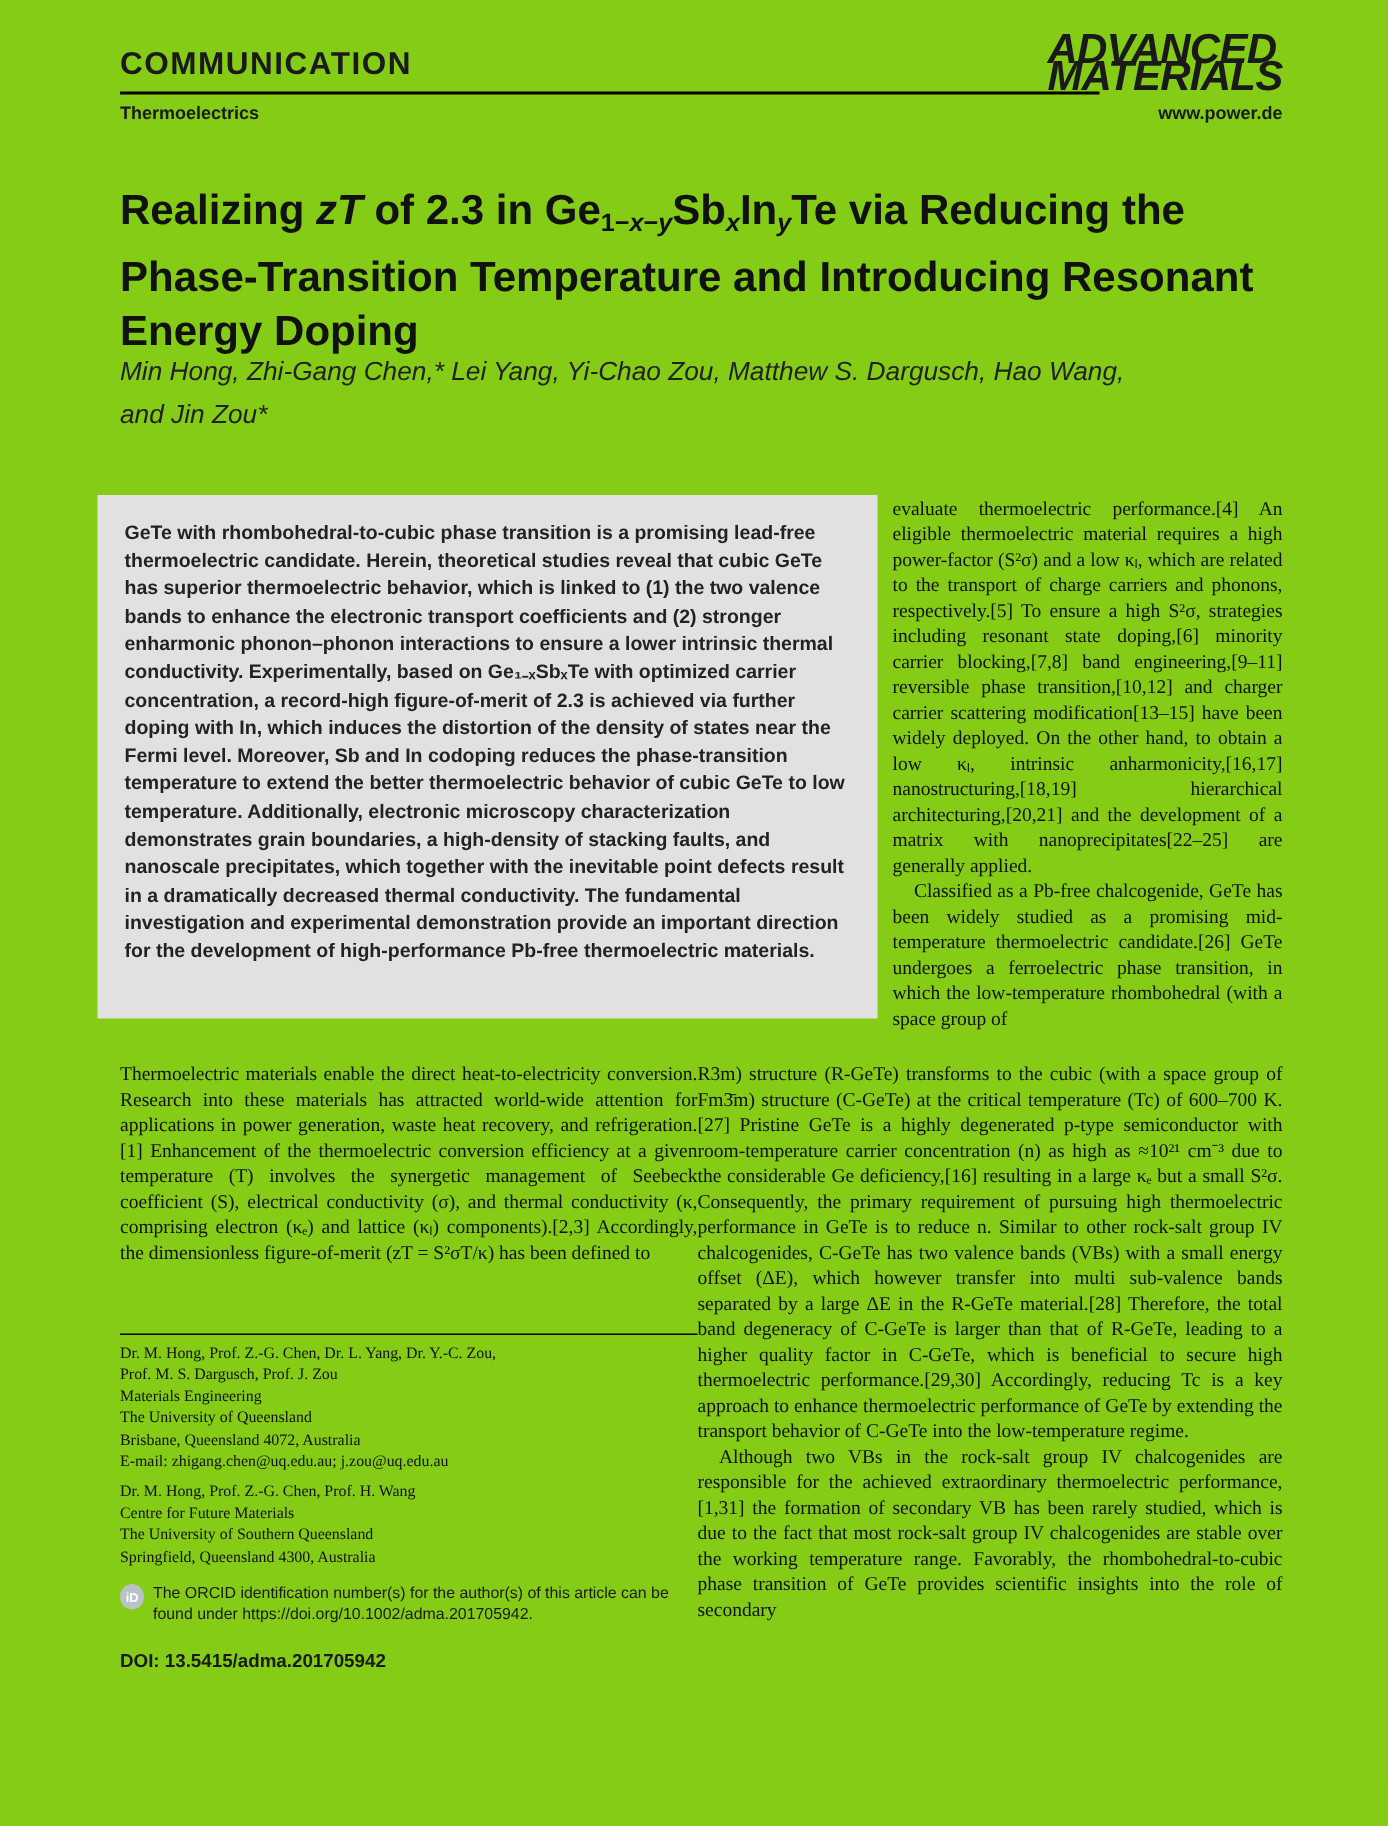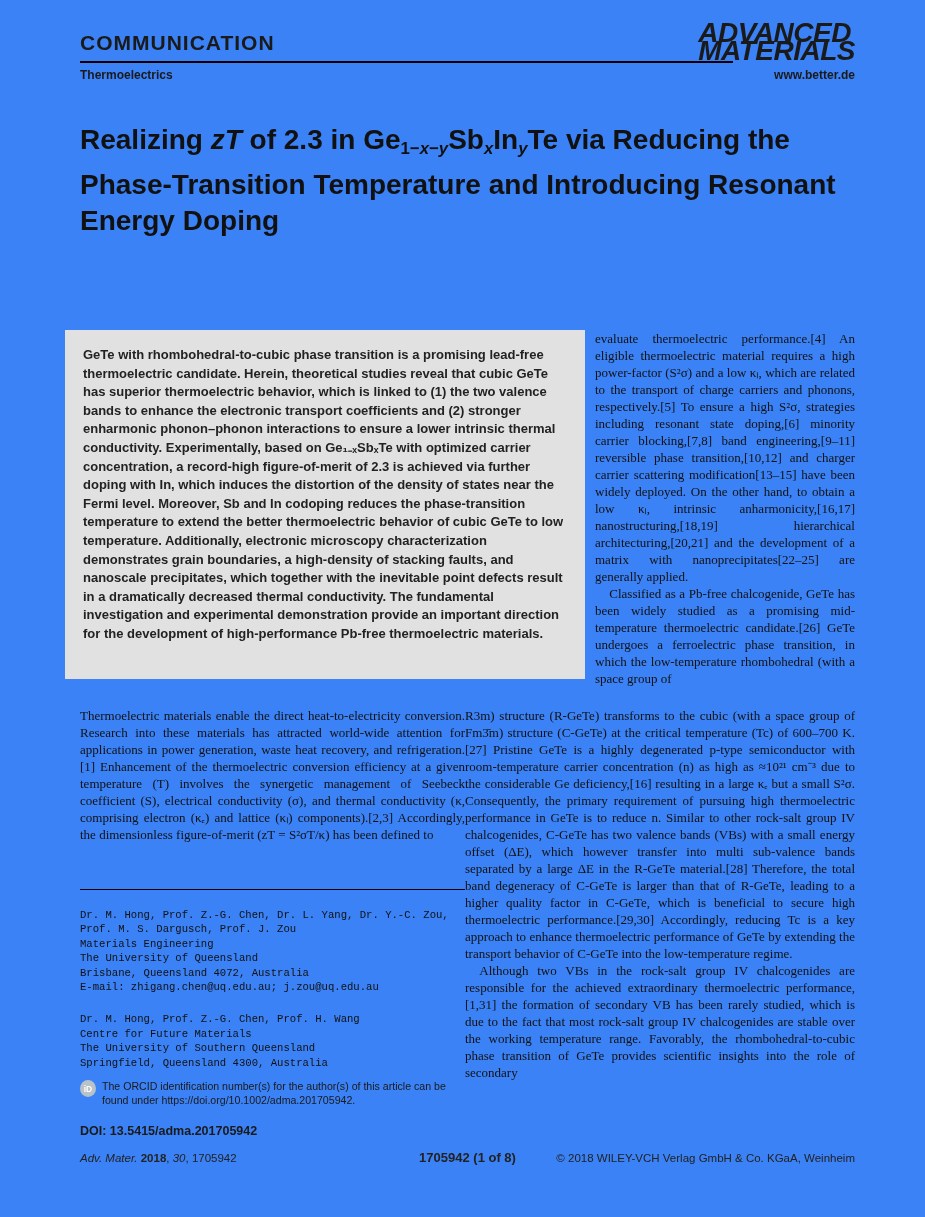--- a/index.html
+++ b/index.html
@@ -1,17 +1,17 @@
 <!DOCTYPE html>
 <html><head>
 <meta charset="utf-8">
 <style>
   html,body{margin:0;padding:0;background:#9a9a9a;}
   .page{
-    position:relative; width:925px; height:1217px; background:#3b82f6;
+    position:relative; width:925px; height:1217px; background:#84cc16;
     margin:0 auto; overflow:hidden; color:#1a1a1a;
     font-family:"Liberation Sans", sans-serif;
   }
   
   .masthead{position:absolute; top:0; left:0; right:0; height:100px;}
   .section-label{
     position:absolute; left:80px; top:31px; font-size:21px; font-weight:800;
     letter-spacing:1px; font-family:"Liberation Sans",sans-serif;
   }
   .header-rule{position:absolute; left:80px; top:61px; width:653px; height:2px; background:#000;}
@@ -39,22 +39,22 @@
     font-family:"Liberation Serif",serif;
   }
   .row-bottom{position:absolute; top:707px; left:80px; right:70px; display:flex; }
   .col-left{flex:0 0 385px;}
   .col-right{flex:1;}
   .bodytext{font-size:13px; line-height:17px; text-align:justify; color:#111;
     font-family:"Liberation Serif",serif; margin:0;}
   .indent{text-indent:1.1em;}
   
   .footnote-rule{width:100%; height:1px; background:#000; margin-top:46px;}
-  .affil{font-size:10.6px; line-height:14.4px; margin-top:18px; white-space:pre-line;
-    font-family:Liberation Mono, monospace; color:#111;}
+  .affil{font-size:10.6px; line-height:14.4px; margin-top:6px; white-space:pre-line;
+    font-family:Liberation Serif, serif; color:#111;}
   .orcid-row{display:flex; margin-top:9px; gap:6px; align-items:flex-start;}
   .orcid-icon{
     flex:0 0 auto; width:16px; height:17px; border-radius:50%; background:#b9c2c6;
     color:#fff; font-size:8.5px; font-weight:700; display:flex; align-items:center;
     justify-content:center; margin-top:1px;
   }
   .orcid-note{font-size:10.6px; line-height:14.4px; font-family:"Liberation Sans",sans-serif;}
   .doi-line{font-size:12.5px; font-weight:700; margin-top:16px; font-family:"Liberation Sans",sans-serif;}
   
   .footer{position:absolute; left:80px; right:70px; top:1150px; display:flex;
@@ -75,25 +75,29 @@
 <div class="page">
 
   <div class="masthead">
     <div class="section-label">COMMUNICATION</div>
     <div class="header-rule"></div>
     <div class="subject-label">Thermoelectrics</div>
     <div class="brand">
       <div>ADVANCED</div>
       <div>MATERIALS</div>
     </div>
-    <div class="website">www.better.de</div>
+    <div class="website">www.power.de</div>
   </div>
 
   <h1 class="title"><span class="rt-n">Realizing </span><span class="rt-i">zT</span><span class="rt-n"> of 2.3 in Ge</span><span class="rt-sub">1−</span><span class="rt-subi">x</span><span class="rt-sub">−</span><span class="rt-subi">y</span><span class="rt-n">Sb</span><span class="rt-subi">x</span><span class="rt-n">In</span><span class="rt-subi">y</span><span class="rt-n">Te via Reducing the Phase-Transition Temperature and Introducing Resonant Energy Doping</span></h1>
 
+  <div class="authors">
+    <span>Min Hong, Zhi-Gang Chen,* Lei Yang, Yi-Chao Zou, Matthew S. Dargusch, Hao Wang,</span><br>
+    <span>and Jin Zou*</span>
+  </div>
 
   <div class="row-top">
     <div class="abstract-box">
       <span>GeTe with rhombohedral-to-cubic phase transition is a promising lead-free thermoelectric candidate. Herein, theoretical studies reveal that cubic GeTe has superior thermoelectric behavior, which is linked to (1) the two valence bands to enhance the electronic transport coefficients and (2) stronger enharmonic phonon–phonon interactions to ensure a lower intrinsic thermal conductivity. Experimentally, based on Ge₁₋ₓSbₓTe with optimized carrier concentration, a record-high figure-of-merit of 2.3 is achieved via further doping with In, which induces the distortion of the density of states near the Fermi level. Moreover, Sb and In codoping reduces the phase-transition temperature to extend the better thermoelectric behavior of cubic GeTe to low temperature. Additionally, electronic microscopy characterization demonstrates grain boundaries, a high-density of stacking faults, and nanoscale precipitates, which together with the inevitable point defects result in a dramatically decreased thermal conductivity. The fundamental investigation and experimental demonstration provide an important direction for the development of high-performance Pb-free thermoelectric materials.</span>
     </div>
     <div class="narrow-col">
       <p class="bodytext">evaluate thermoelectric performance.[4] An eligible thermoelectric material requires a high power-factor (S²σ) and a low κₗ, which are related to the transport of charge carriers and phonons, respectively.[5] To ensure a high S²σ, strategies including resonant state doping,[6] minority carrier blocking,[7,8] band engineering,[9–11] reversible phase transition,[10,12] and charger carrier scattering modification[13–15] have been widely deployed. On the other hand, to obtain a low κₗ, intrinsic anharmonicity,[16,17] nanostructuring,[18,19] hierarchical architecturing,[20,21] and the development of a matrix with nanoprecipitates[22–25] are generally applied.</p>
       <p class="bodytext indent">Classified as a Pb-free chalcogenide, GeTe has been widely studied as a promising mid-temperature thermoelectric candidate.[26] GeTe undergoes a ferroelectric phase transition, in which the low-temperature rhombohedral (with a space group of</p>
     </div>
   </div>
@@ -117,19 +121,14 @@
         <div class="orcid-note">The ORCID identification number(s) for the author(s) of this article can be found under https://doi.org/10.1002/adma.201705942.</div>
       </div>
       <div class="doi-line">DOI: 13.5415/adma.201705942</div>
     </div>
     <div class="col-right">
       <p class="bodytext">R3m) structure (R-GeTe) transforms to the cubic (with a space group of Fm3̄m) structure (C-GeTe) at the critical temperature (Tc) of 600–700 K.[27] Pristine GeTe is a highly degenerated p-type semiconductor with room-temperature carrier concentration (n) as high as ≈10²¹ cm⁻³ due to the considerable Ge deficiency,[16] resulting in a large κₑ but a small S²σ. Consequently, the primary requirement of pursuing high thermoelectric performance in GeTe is to reduce n. Similar to other rock-salt group IV chalcogenides, C-GeTe has two valence bands (VBs) with a small energy offset (ΔE), which however transfer into multi sub-valence bands separated by a large ΔE in the R-GeTe material.[28] Therefore, the total band degeneracy of C-GeTe is larger than that of R-GeTe, leading to a higher quality factor in C-GeTe, which is beneficial to secure high thermoelectric performance.[29,30] Accordingly, reducing Tc is a key approach to enhance thermoelectric performance of GeTe by extending the transport behavior of C-GeTe into the low-temperature regime.</p>
       <p class="bodytext indent">Although two VBs in the rock-salt group IV chalcogenides are responsible for the achieved extraordinary thermoelectric performance,[1,31] the formation of secondary VB has been rarely studied, which is due to the fact that most rock-salt group IV chalcogenides are stable over the working temperature range. Favorably, the rhombohedral-to-cubic phase transition of GeTe provides scientific insights into the role of secondary</p>
     </div>
   </div>
 
-  <div class="footer">
-    <div class="citation"><span class="rt-i">Adv. Mater. </span><span class="rt-b">2018</span><span class="rt-n">, </span><span class="rt-i">30</span><span class="rt-n">, 1705942</span></div>
-    <div class="pageinfo">1705942  (1 of 8)</div>
-    <div class="copyright">© 2018 WILEY-VCH Verlag GmbH &amp; Co. KGaA, Weinheim</div>
-  </div>
 
 </div>
 
 </body></html>

